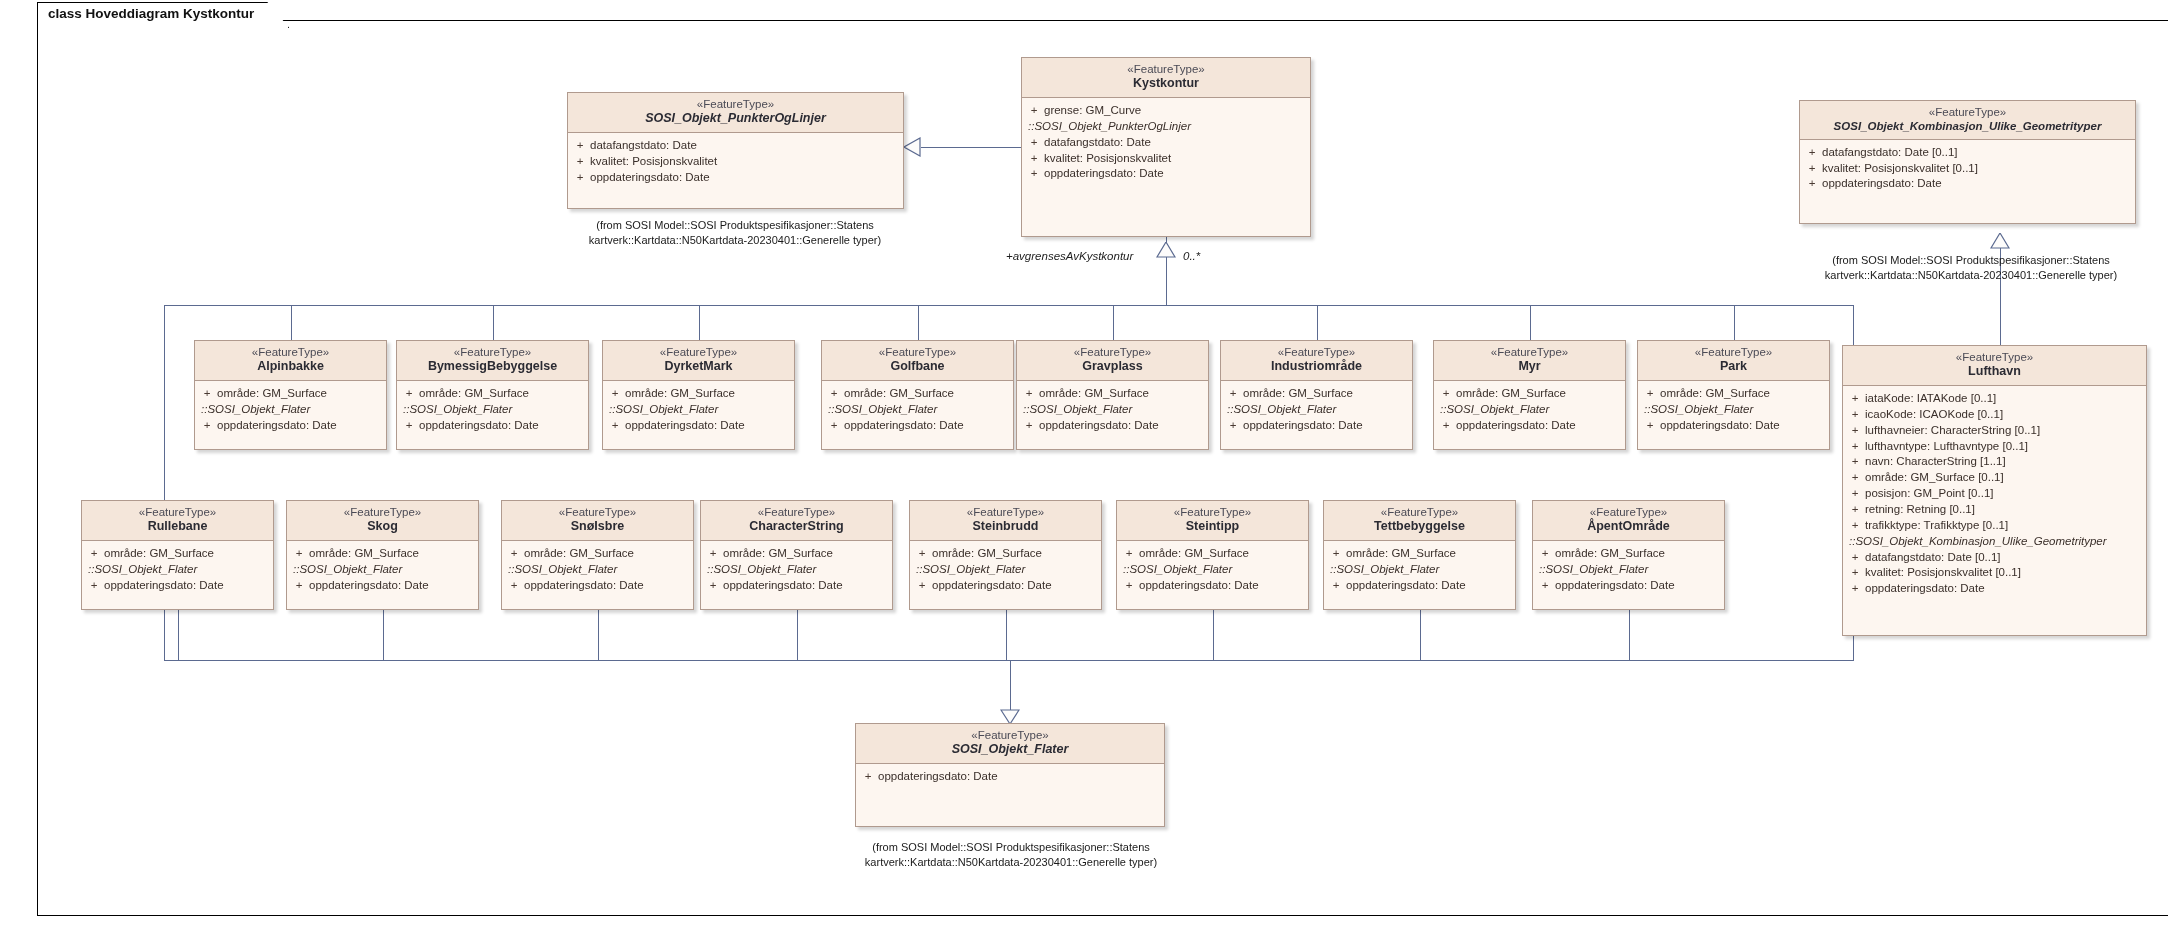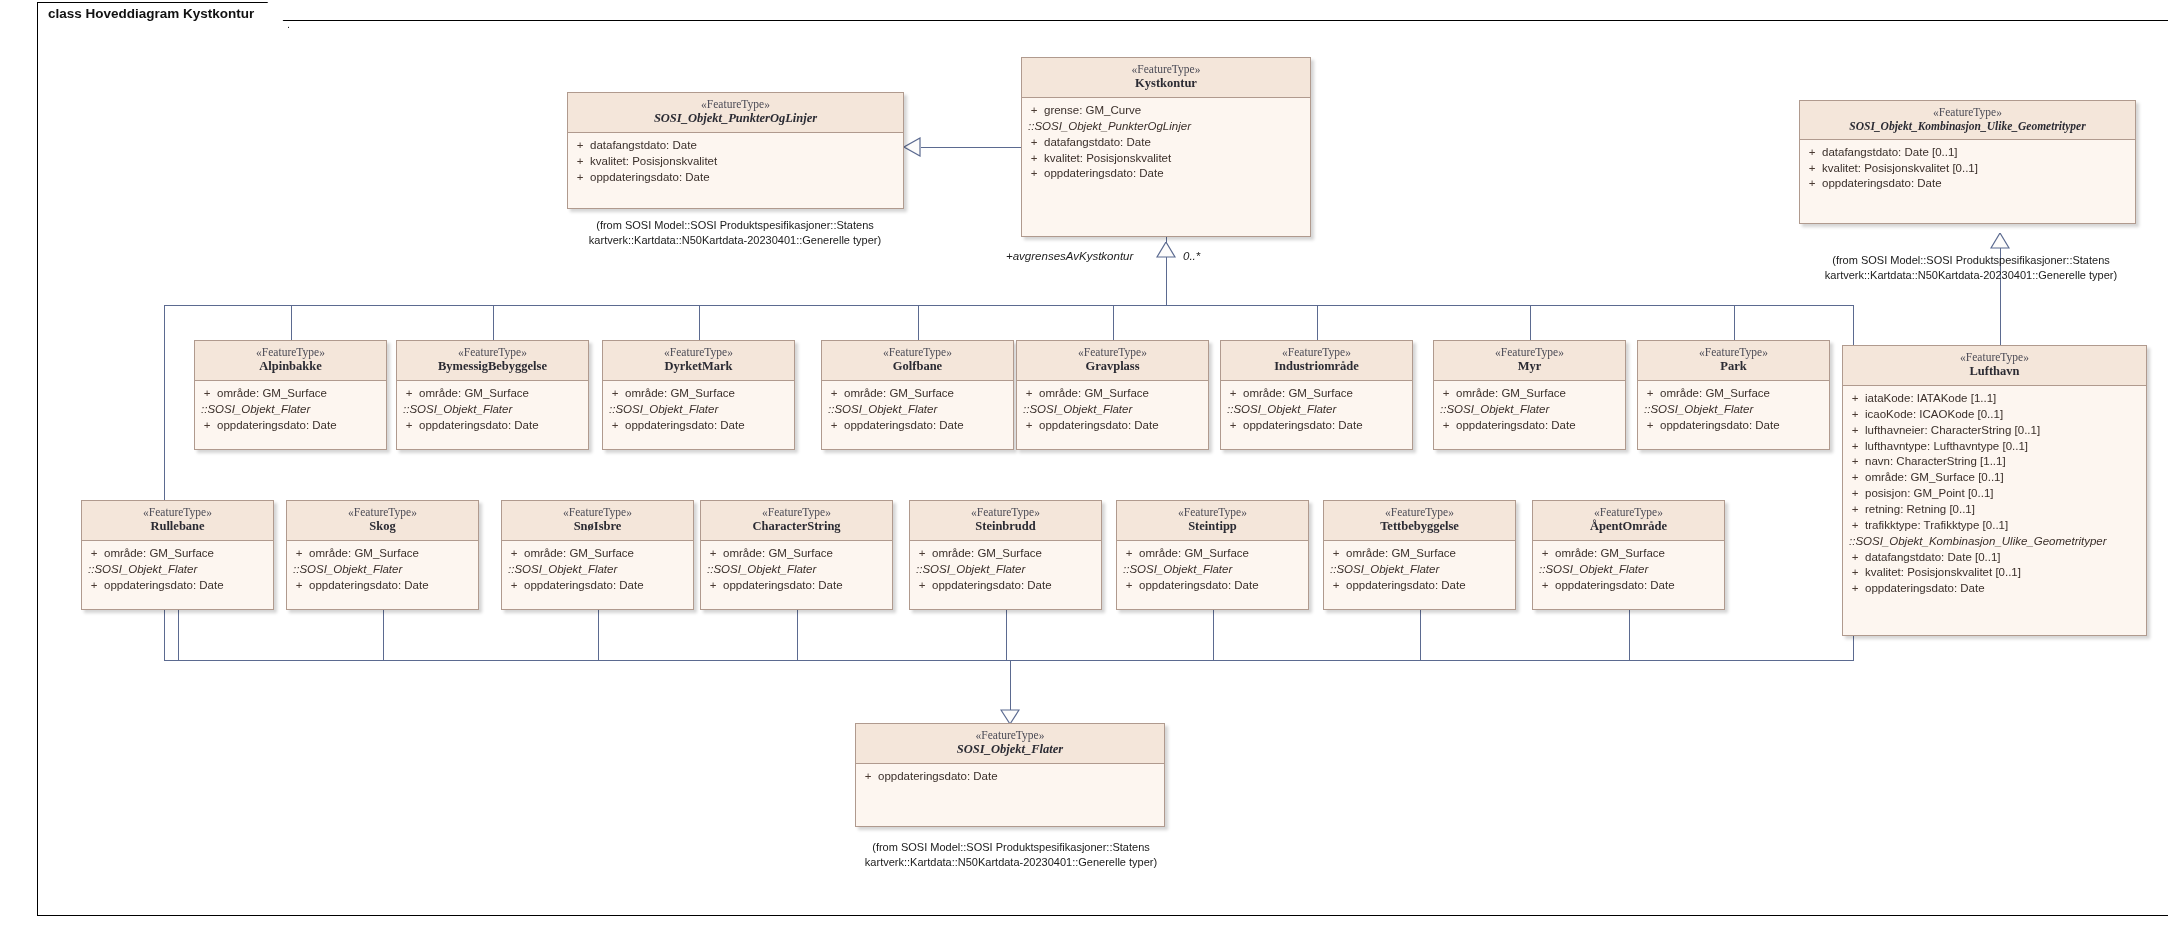--- a/index.html
+++ b/index.html
@@ -9,21 +9,21 @@
   
   .frame{position:absolute;left:6px;top:20px;width:2152px;height:896px;border:1.5px solid #000;box-sizing:border-box;background:#fff;}
   .frame-tab{position:absolute;left:6px;top:2px;height:26px;box-sizing:border-box;
     border:1.5px solid #000;border-bottom:none;background:#fff;
     padding:3px 34px 3px 10px;font-size:13.5px;font-weight:bold;color:#111;white-space:nowrap;
     clip-path:polygon(0 0,calc(100% - 22px) 0,100% 100%,0 100%);}
 
   
   .cls{position:absolute;box-sizing:border-box;border:1px solid #b09a8e;background:#fdf6f0;
        box-shadow:3px 3px 3px rgba(0,0,0,.17);}
-  .cls .hdr{background:#f4e6da;border-bottom:1px solid #b09a8e;padding:4px 4px 5px;text-align:center;line-height:1.25;font-family:Liberation Serif, serif;}
+  .cls .hdr{background:#f4e6da;border-bottom:1px solid #b09a8e;padding:4px 4px 5px;text-align:center;line-height:1.25;}
   .cls .stereo{font-size:11.5px;color:#4a4a55;}
   .cls .cname{font-size:12.5px;font-weight:bold;color:#2b2b33;}
   .cls .cname.abs{font-style:italic;}
   .cls .body{padding:5px 2px 6px 2px;}
   .attr{font-size:11.5px;color:#3a2f2a;line-height:1.38;white-space:nowrap;display:flex;}
   .attr .vis{width:20px;text-align:center;flex:0 0 20px;color:#4a3a32;}
   .attr .txt{}
   .grp{font-size:11.5px;font-style:italic;color:#3a2f2a;line-height:1.38;padding-left:4px;white-space:nowrap;}
 
   
@@ -158,21 +158,21 @@
 
   <div class="cls" id="box-lufthavn" style="left:1811px;top:345px;width:305px;height:291px;">
     <div class="hdr">
       <div class="stereo">«FeatureType»</div>
       <div class="cname">Lufthavn</div>
     </div>
     <div class="body">
       <div>
           <div class="attr">
             <span class="vis">+</span>
-            <span class="txt">iataKode: IATAKode [1..1]</span>
+            <span class="txt">iataKode: IATAKode [0..1]</span>
           </div>
           <div class="attr">
             <span class="vis">+</span>
             <span class="txt">icaoKode: ICAOKode [0..1]</span>
           </div>
           <div class="attr">
             <span class="vis">+</span>
             <span class="txt">lufthavneier: CharacterString [0..1]</span>
           </div>
           <div class="attr">

